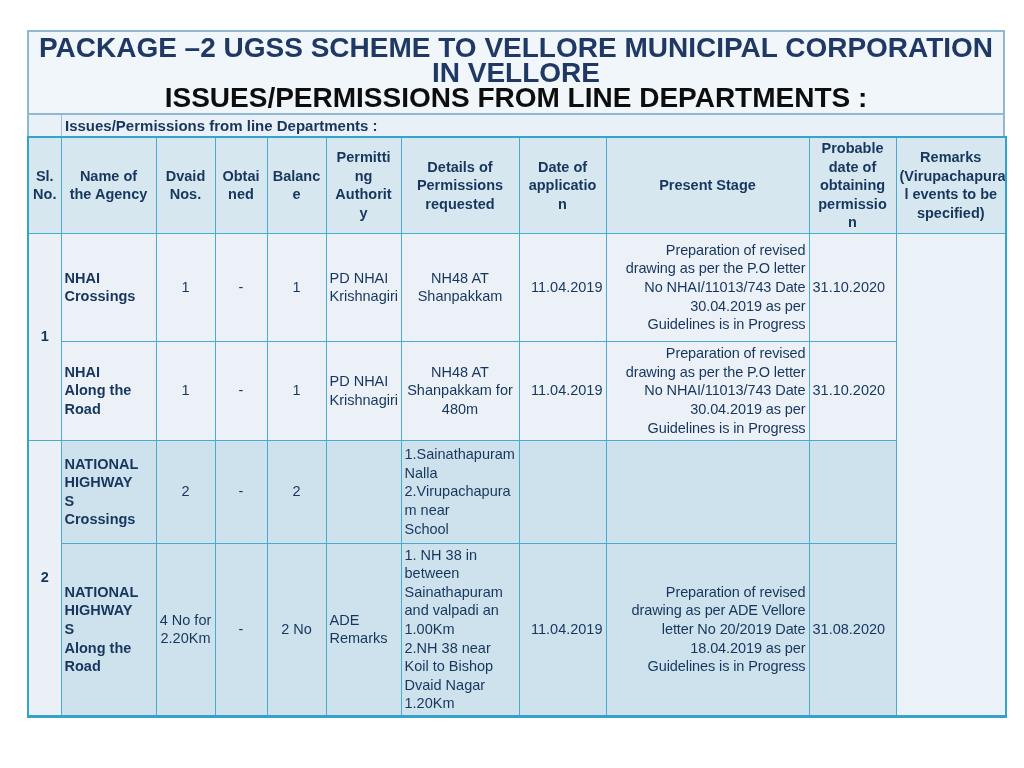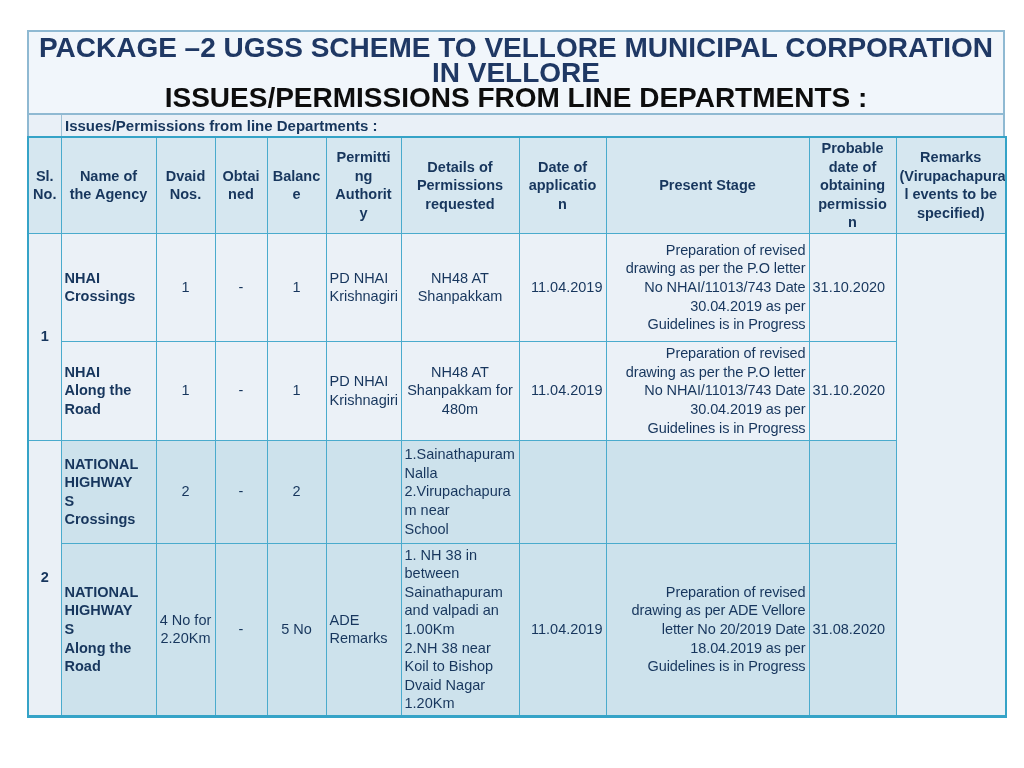--- a/index.html
+++ b/index.html
@@ -178,21 +178,21 @@
 
       <tr class="r2b">
         <td class="agency g2">NATIONAL
 HIGHWAY
 S
 Along the
 Road</td>
         <td class="num g2">4 No for
 2.20Km</td>
         <td class="num g2">-</td>
-        <td class="num g2">5 No</td>
+        <td class="num g2">2 No</td>
         <td class="auth g2">ADE
 Remarks</td>
         <td class="det-center g2">1. NH 38 in
 between
 Sainathapuram
 and valpadi an
 1.00Km
 2.NH 38 near
 Koil to Bishop
 Dvaid Nagar

